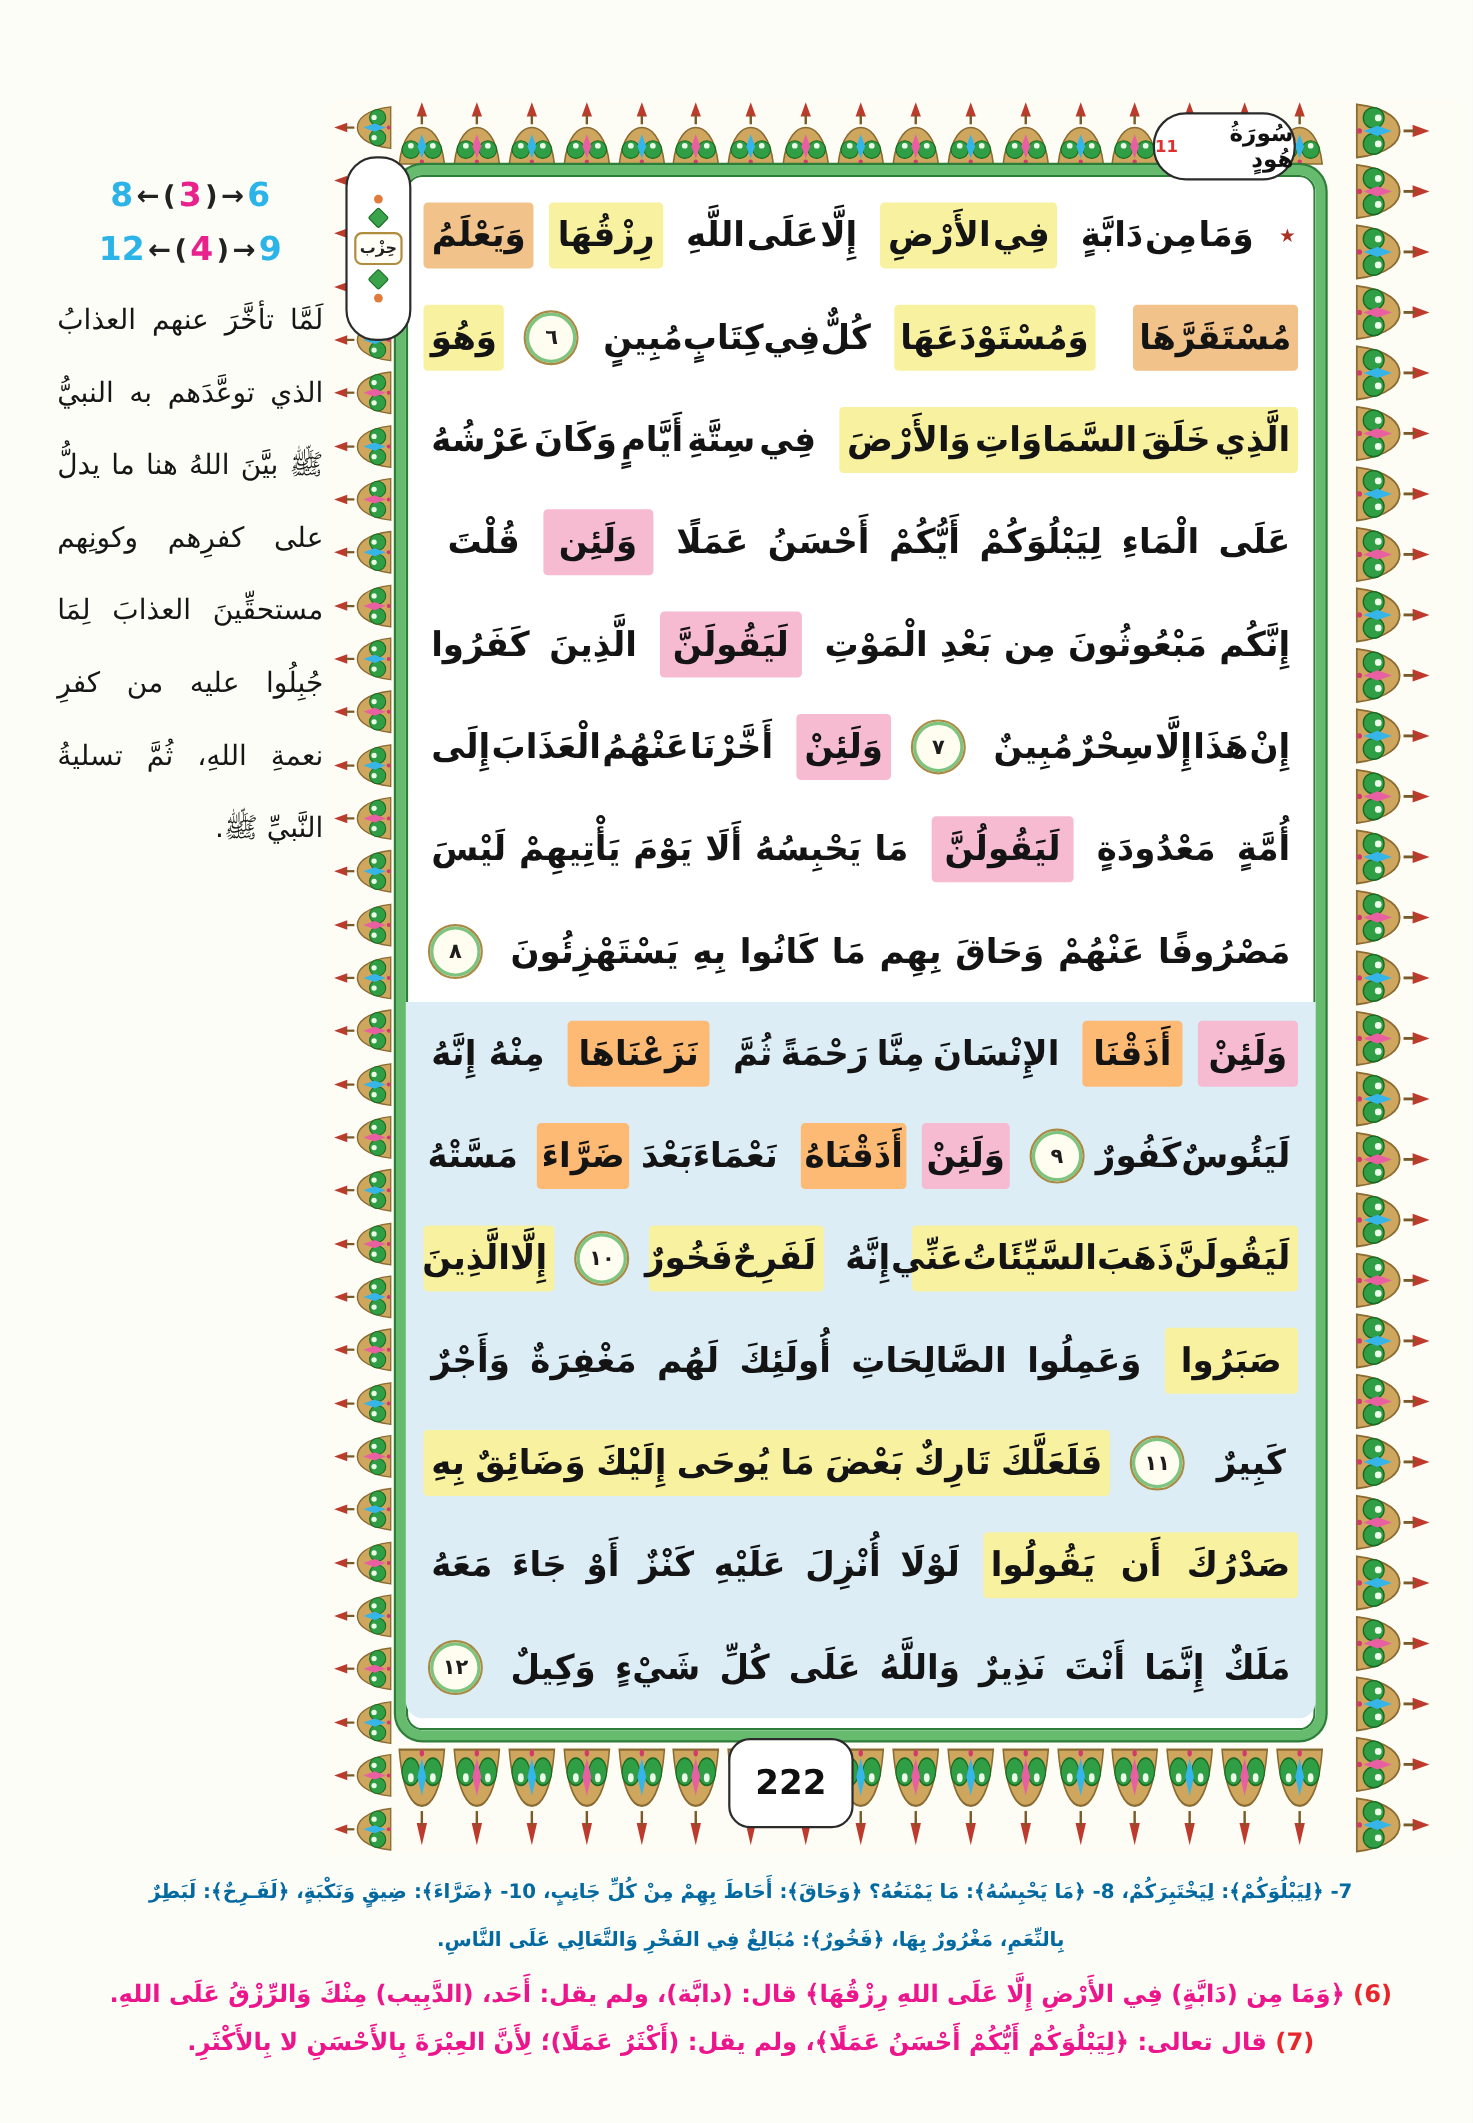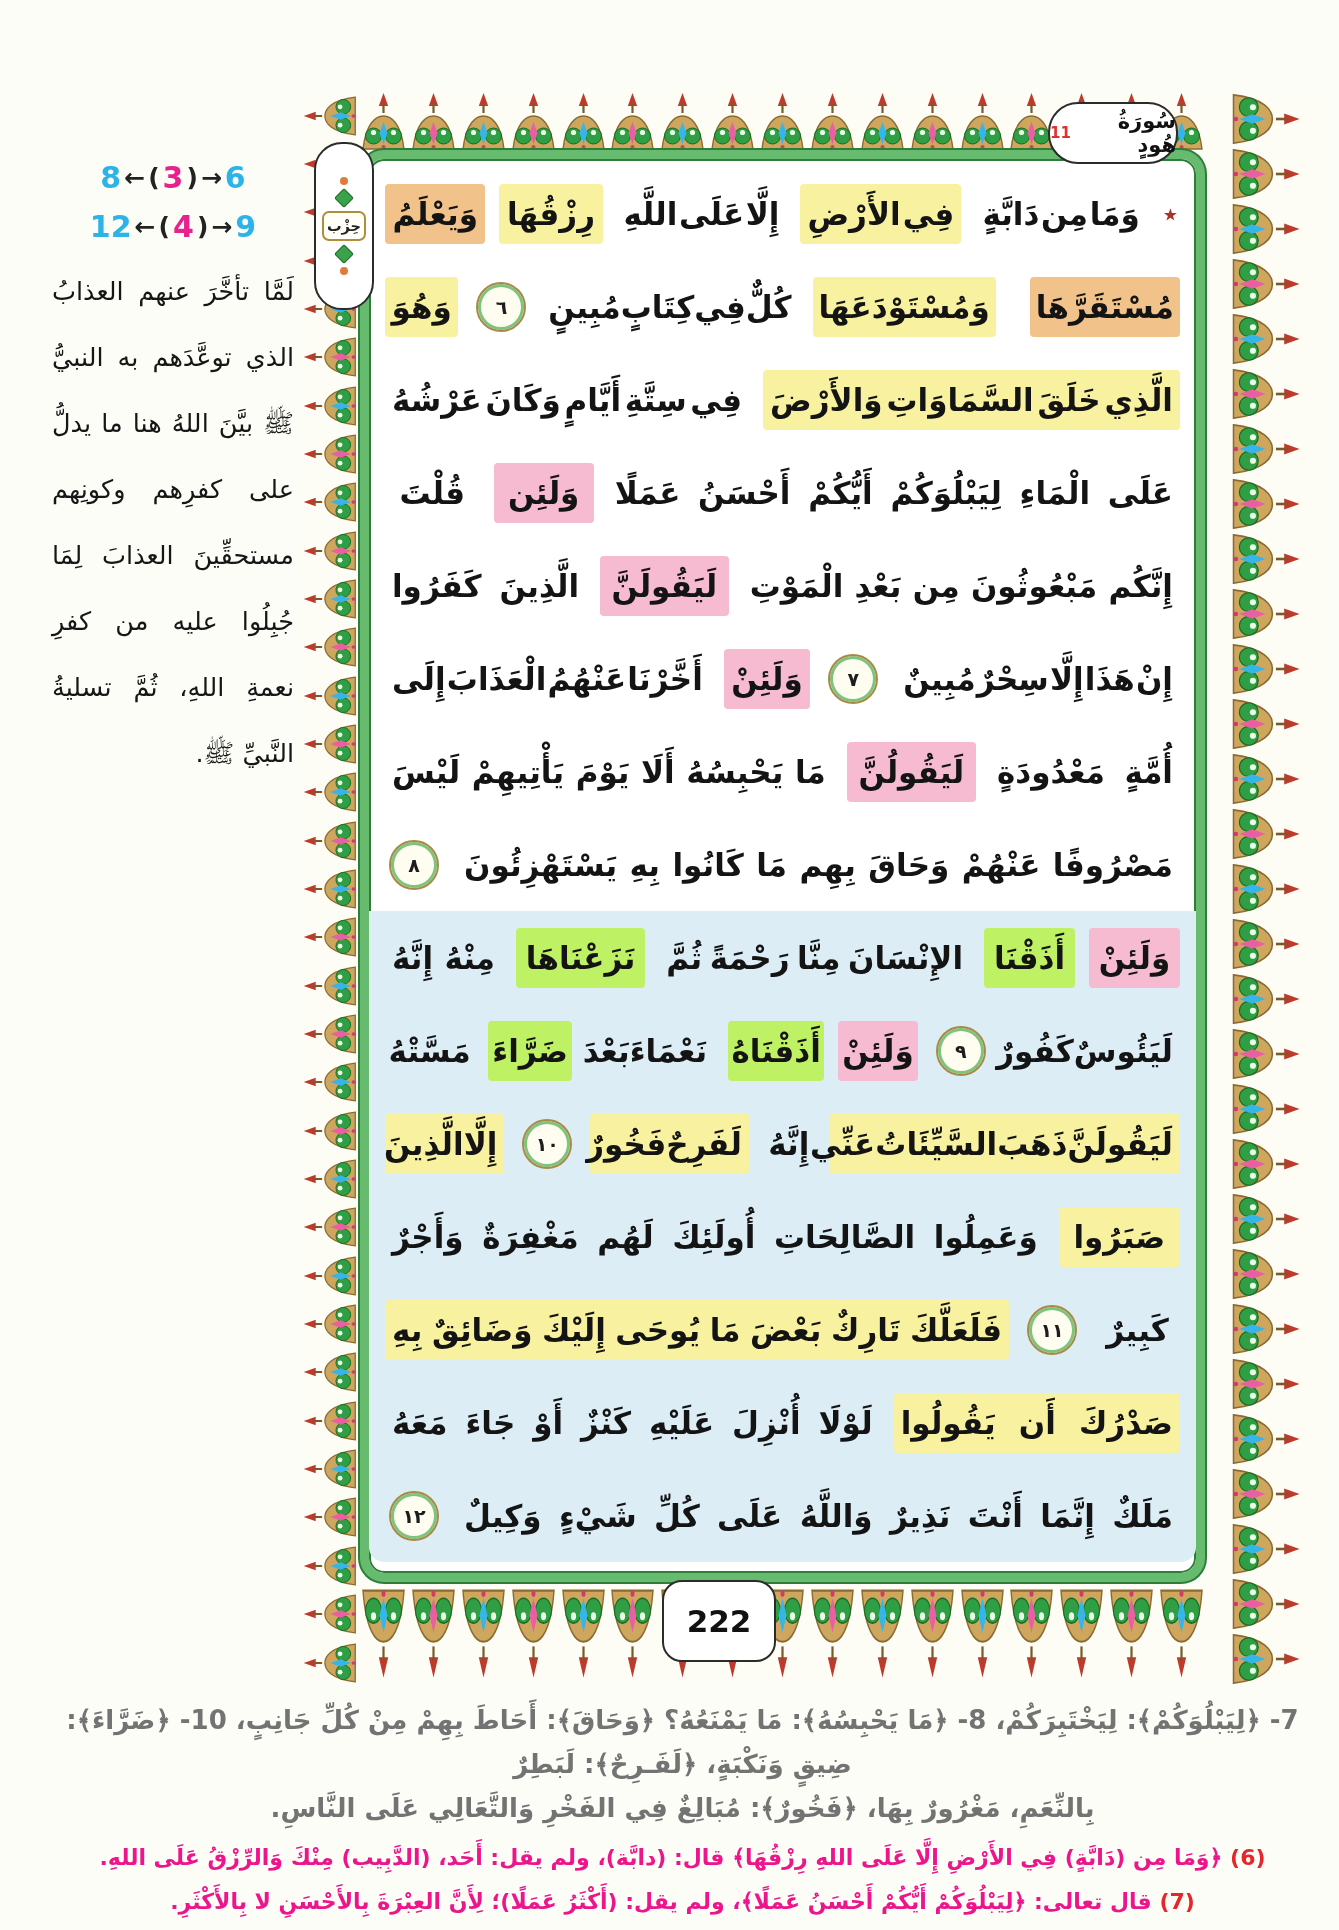--- a/index.html
+++ b/index.html
@@ -32,21 +32,21 @@
               padding:8px 16px;z-index:2;}
 
   
   .qline{display:flex;direction:rtl;align-items:center;height:93px;gap:14px;
          font-size:31px;font-weight:700;color:#141414;}
   .seg{display:flex;align-items:center;min-height:60px;border-radius:4px;padding:0 7px;min-width:0;}
   .qword{white-space:nowrap;}
   .h-y{background:#f8f2a0;}
   .h-o{background:#f2c28b;}
   .h-p{background:#f6bad1;}
-  .h-g{background:#bef264;}
+  .h-g{background:#fdba74;}
   .h-star{color:#a93226;font-size:28px;padding:0 2px;}
   .vmark{flex:0 0 auto;width:46px;height:46px;border-radius:50%;display:flex;align-items:center;
          justify-content:center;font-size:19px;font-weight:bold;color:#1d1d1d;background:#fffdf0;
          border:2px solid #a98a45;box-shadow:inset 0 0 0 3px #7cc47f;margin:0 4px;}
   .bluezone{background:#dcedf6;margin:0 -16px;padding:0 16px;border-radius:0 0 15px 15px;}
 
   
   .capsule{position:absolute;background:#fff;border:2px solid #2b2b2b;border-radius:30px;
            display:flex;align-items:center;justify-content:center;z-index:5;font-weight:bold;color:#111;}
   .cap-juz{left:404px;top:96px;width:196px;height:52px;font-size:17.5px;direction:rtl;}
@@ -58,21 +58,21 @@
              border:2px solid #2b2b2b;background:#fff;z-index:6;display:flex;flex-direction:column;
              align-items:center;justify-content:center;gap:6px;}
   .orn-dot{width:8px;height:8px;border-radius:50%;background:#e07b39;}
   .orn-diamond{width:12px;height:12px;background:#3aa24a;transform:rotate(45deg);border-radius:2px;
                border:1px solid #176b22;}
   .hizb-box{border:2px solid #b08d3e;border-radius:7px;padding:5px 3px;font-size:14.5px;
             font-weight:bold;color:#222;background:#fffef7;}
 
   
   .footer{position:absolute;left:66px;right:40px;top:1698px;text-align:center;direction:rtl;z-index:3;}
-  .fblue{color:#737373;font-weight:bold;font-size:26px;line-height:44px;margin:0;}
+  .fblue{color:#0369a1;font-weight:bold;font-size:18px;line-height:44px;margin:0;}
   .fpink{color:#ec158b;font-weight:bold;font-size:22px;line-height:44px;margin:0;}
   .fpink .fnum{color:#e8252a;}
   .fgap{height:6px;}
 </style>
 </head>
 <body>
 
 <div class="page">
 
   <aside class="margin-col">
@@ -1420,21 +1420,21 @@
               <span class="qword">عَلَى</span>
               <span class="qword">الْمَاءِ</span>
               <span class="qword">لِيَبْلُوَكُمْ</span>
               <span class="qword">أَيُّكُمْ</span>
               <span class="qword">أَحْسَنُ</span>
               <span class="qword">عَمَلًا</span>
             </span>
             <span class="seg h-p" style="flex-grow: 1; justify-content: center;">
               <span class="qword">وَلَئِن</span>
             </span>
-            <span class="seg" style="flex-grow: 1; justify-content: center;">
+            <span class="seg" style="flex-grow: 1; ">
               <span class="qword">قُلْتَ</span>
             </span>
           </div>
           <div class="qline">
             <span class="seg" style="flex-grow: 5; justify-content: space-between;">
               <span class="qword">إِنَّكُم</span>
               <span class="qword">مَبْعُوثُونَ</span>
               <span class="qword">مِن</span>
               <span class="qword">بَعْدِ</span>
               <span class="qword">الْمَوْتِ</span>

